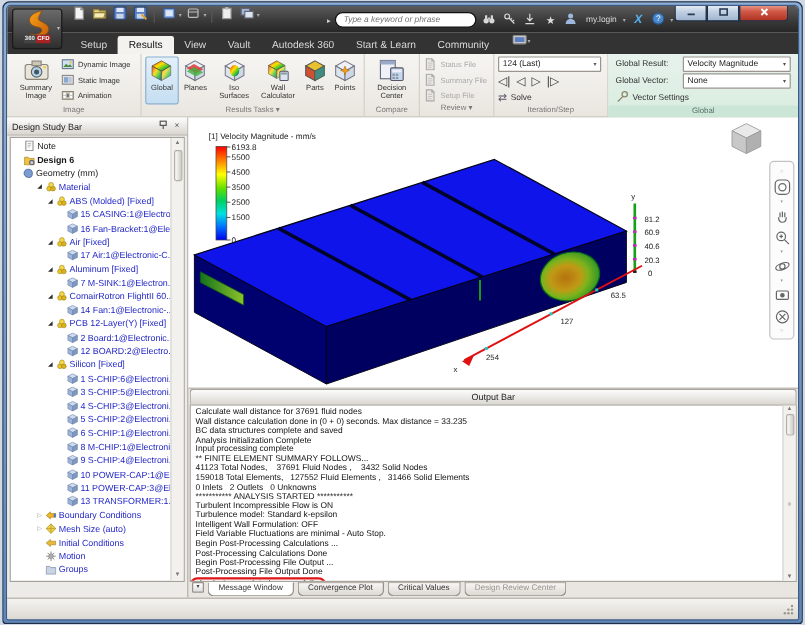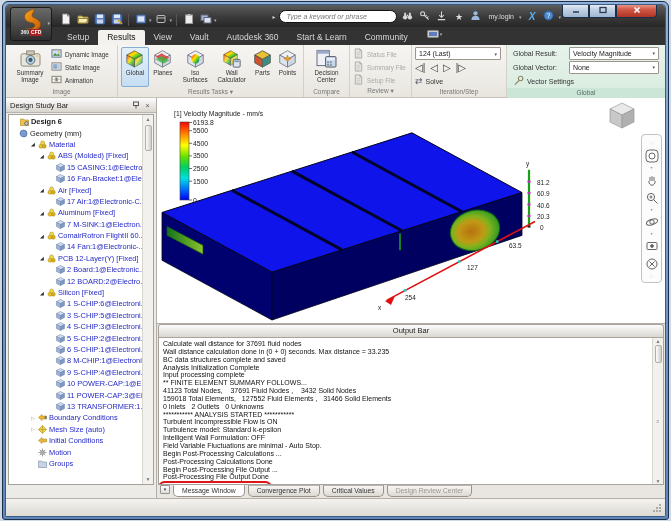--- a/index.html
+++ b/index.html
@@ -1,20 +1,20 @@
 <!DOCTYPE html>
 <html><head>
 <meta charset="utf-8">
 <style>
 *{box-sizing:border-box;margin:0;padding:0}
 body{width:671px;height:521px;background:#cfd9e6;font-family:"Liberation Sans",sans-serif;position:relative;overflow:hidden}
 .window{position:absolute;left:2px;top:1px;width:667px;height:519px;border:1px solid #1b2f4a;border-radius:6px 6px 3px 3px;background:linear-gradient(#8fb0d8,#5e86b8);padding:2px}
 .inner{width:100%;height:100%;display:flex;flex-direction:column;background:#e9e6e1;border:1px solid #3c5c86;border-radius:4px 4px 2px 2px;overflow:hidden;position:relative}
 
-.titlebar{height:22px;background:linear-gradient(#5b5b5b,#3a3a3a 55%,#262626);position:relative;display:flex;align-items:flex-end;padding-left:52px}
+.titlebar{height:22px;background:linear-gradient(#5b5b5b,#3a3a3a 55%,#262626);position:relative;display:flex;align-items:flex-start;padding-left:52px}
 .logo-badge{position:absolute;left:4px;top:2px;width:42px;height:34px;background:linear-gradient(#6a6a6a,#2e2e2e);border:1px solid #1a1a1a;border-radius:3px;z-index:20;display:flex;flex-direction:column;align-items:center}
 .logo-caption{display:flex;font-size:5px;font-weight:bold;line-height:7px}
 .logo-caption .c1{color:#eee;background:#444;padding:0 1px}
 .logo-caption .c2{color:#fff;background:#a92222;padding:0 1px}
 .app-arrow{position:absolute;right:1px;top:12px;color:#bbb;font-size:5px}
 .qat{display:flex;align-items:center;gap:2px}
 .qat .qbtn{width:15px;height:15px;display:flex;align-items:center;justify-content:center}
 .qat .qbtn svg{width:12px;height:12px}
 .qsep{width:1px;height:12px;background:#555;margin:0 2px}
 .qdrop{color:#aaa;font-size:5px;margin-left:-1px}
@@ -511,20 +511,30 @@
                 <line x1="4" y1="4.5" x2="4" y2="7.5" stroke="#555"></line>
               </svg></span>
         <span class="hico">×</span>
       </div>
       <div class="tree-wrap">
         <div class="tree">
               <div class="trow" style="padding-left: 2px;">
                 <span class="arrow "></span>
                 <span class="ticon">
                   <svg viewBox="0 0 9 9">
+                    <rect x="1.5" y="0.5" width="6" height="8" fill="#fff" stroke="#999"></rect>
+                    <path d="M3 2.5h3M3 4h3M3 5.5h2" stroke="#aaa" stroke-width="0.7"></path>
+                  </svg>
+                </span>
+                <span class="tlabel black">Note</span>
+              </div>
+              <div class="trow" style="padding-left: 2px;">
+                <span class="arrow "></span>
+                <span class="ticon">
+                  <svg viewBox="0 0 9 9">
                     <path d="M0.5 2h3l0.8 1h4.2v5.5H0.5z" fill="#f2c23e" stroke="#a8862a" stroke-width="0.6"></path>
                     <circle cx="6.5" cy="6.5" r="1.8" fill="#c0ccdc" stroke="#667"></circle>
                   </svg>
                 </span>
                 <span class="tlabel black bold">Design 6</span>
               </div>
               <div class="trow" style="padding-left: 1px;">
                 <span class="arrow "></span>
                 <span class="ticon">
                   <svg viewBox="0 0 9 9">

